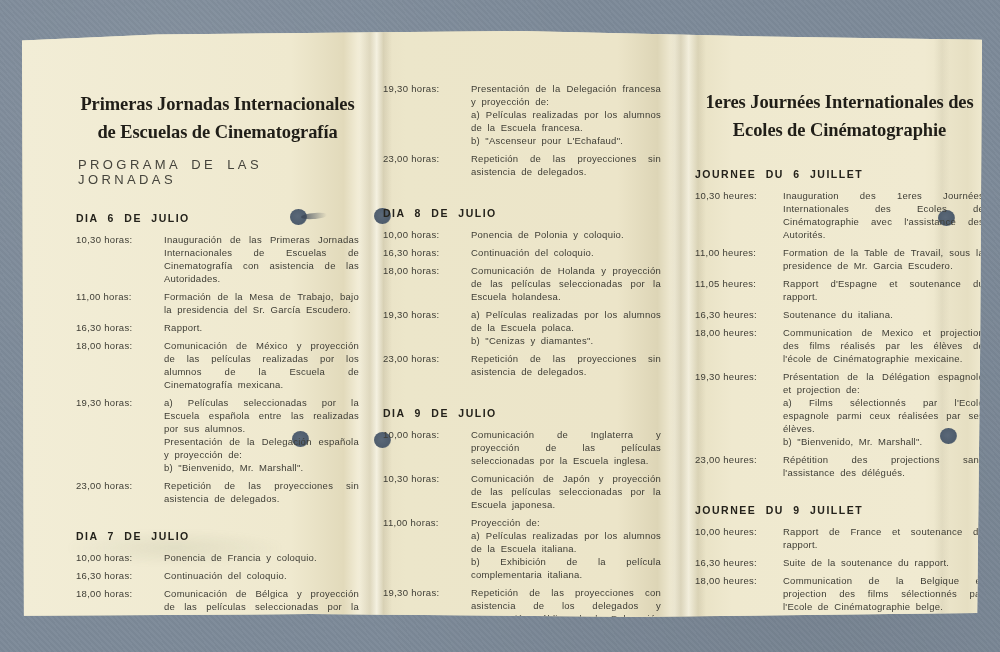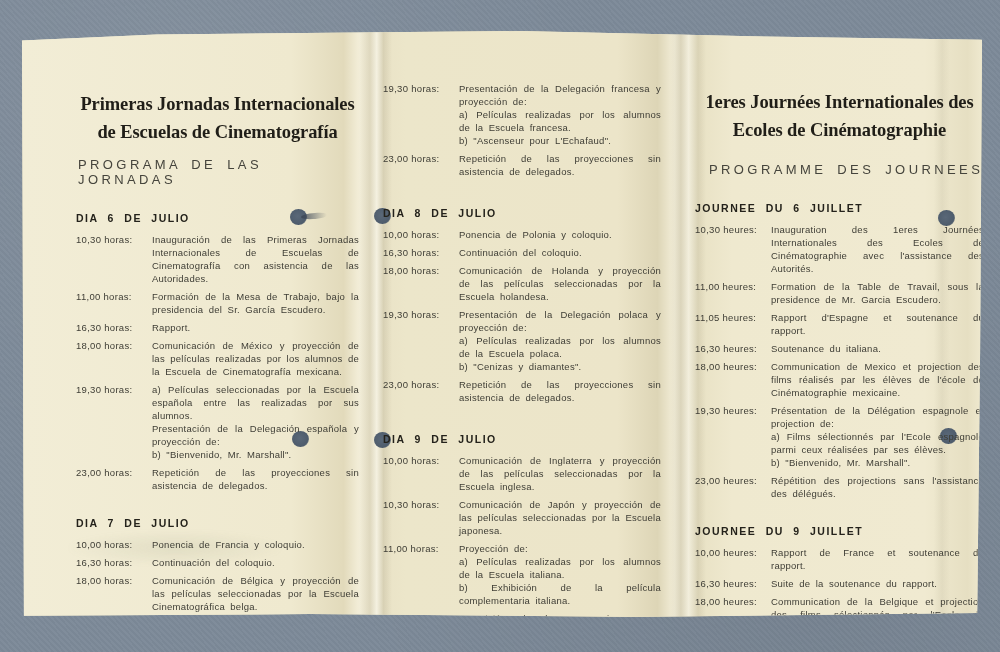--- a/index.html
+++ b/index.html
@@ -64,21 +64,21 @@
   .panel-right .panel-subtitle{margin-left:14px;margin-top:19px;}
 
   .sections{margin-top:4px;}
   .day-heading{
     margin:25px 0 9px 0;font-size:10.5px;font-weight:bold;color:#24221b;
     letter-spacing:1.5px;word-spacing:5px;
   }
   .panel-middle .sections{margin-top:0;}
   .panel-middle .day-heading{margin-top:29px;}
 
-  .entry{display:flex;margin-bottom:5px;}
+  .entry{display:flex;margin-bottom:5px;gap:12px;}
   .entry .time{
     flex:0 0 76px;font-size:9.5px;color:#3e3d35;letter-spacing:0.3px;
     white-space:nowrap;line-height:13px;
   }
   .entry .desc{flex:1;min-width:0;}
   .entry .line{
     font-size:9.5px;line-height:13px;color:#3e3d35;
     letter-spacing:0.25px;word-spacing:2.5px;text-align:justify;
   }
   .entry .line:last-child{text-align-last:left;}
@@ -231,21 +231,20 @@
   <div class="entry">
     <div class="time">18,00 horas:</div>
     <div class="desc">
                 <div class="line">Comunicación de Holanda y proyección de las películas seleccionadas por la Escuela holandesa.</div>
               </div>
   </div>
 
   <div class="entry">
     <div class="time">19,30 horas:</div>
     <div class="desc">
-                <div class="line">Presentación de la Delegación polaca y proyección de:</div>
                 <div class="line">a)  Películas realizadas por los alumnos de la Escuela polaca.</div>
                 <div class="line">b)  "Cenizas y diamantes".</div>
               </div>
   </div>
 
   <div class="entry">
     <div class="time">23,00 horas:</div>
     <div class="desc">
                 <div class="line">Repetición de las proyecciones sin asistencia de delegados.</div>
               </div>
@@ -288,21 +287,20 @@
 </div>
   </div>
 </div>
   </section>
 
   <section class="panel panel-right">
     <div class="panel-title">
       <div>1eres Journées Internationales des</div>
       <div>Ecoles de Cinématographie</div>
     </div>
-    <div class="panel-subtitle">PROGRAMME DES JOURNEES</div>
     <div class="sections">
   <div class="section">
     <h3 class="day-heading">JOURNEE DU 6 JUILLET</h3>
     <div class="items">
   <div class="entry">
     <div class="time">10,30 heures:</div>
     <div class="desc">
                 <div class="line">Inauguration des 1eres Journées Internationales des Ecoles de Cinématographie avec l'assistance des Autorités.</div>
               </div>
   </div>

